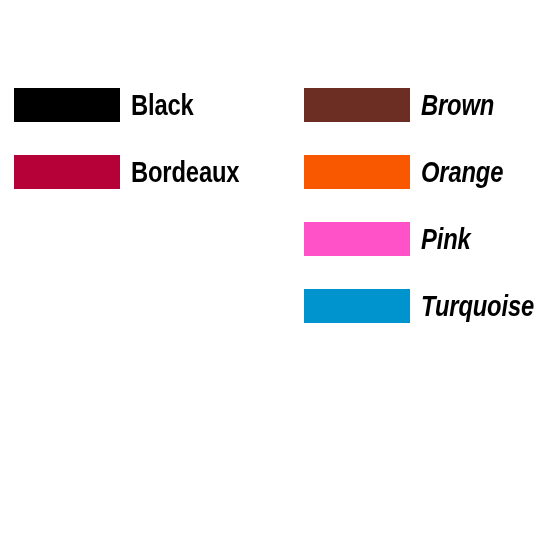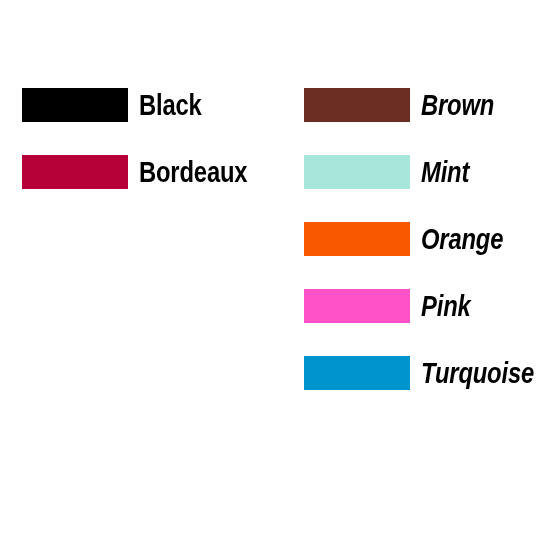--- a/index.html
+++ b/index.html
@@ -21,21 +21,21 @@
     height: 560px;
     background: #ffffff;
     box-sizing: border-box;
   }
 
   .legend-column {
     position: absolute;
     top: 88px;
   }
 
-  #column-left  { left: 22px; text-align: right;  }
+  #column-left  { left: 14px; text-align: right;  }
   #column-right { left: 304px; font-style: italic; }
 
   .legend-row {
     display: flex;
     align-items: center;
     height: 34px;
     margin-bottom: 33px;
   }
   .legend-row:last-child {
     margin-bottom: 0;
@@ -85,24 +85,20 @@
   </div>
 
   <div class="legend-column" id="column-right">
 
     <div class="legend-row">
       <span class="swatch-chip" style="background-color: rgb(108, 46, 35);"></span>
       <span class="swatch-label">Brown</span>
     </div>
 
 
-    <div class="legend-row">
-      <span class="swatch-chip" style="background-color: rgb(168, 229, 219);"></span>
-      <span class="swatch-label">Mint</span>
-    </div>
 
     <div class="legend-row">
       <span class="swatch-chip" style="background-color: rgb(250, 88, 0);"></span>
       <span class="swatch-label">Orange</span>
     </div>
 
     <div class="legend-row">
       <span class="swatch-chip" style="background-color: rgb(255, 81, 200);"></span>
       <span class="swatch-label">Pink</span>
     </div>

